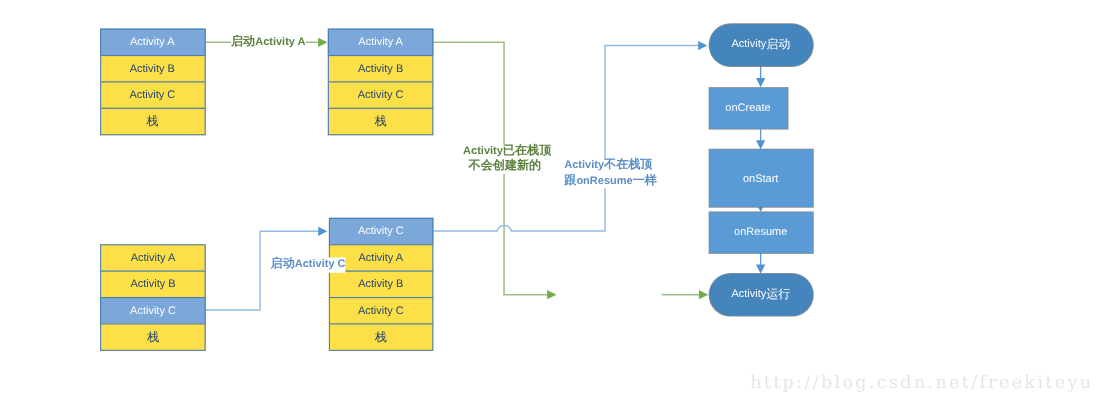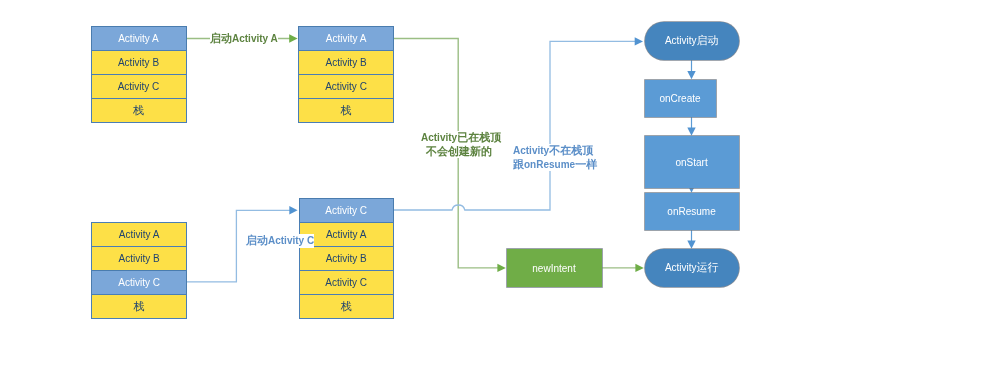--- a/index.html
+++ b/index.html
@@ -156,33 +156,33 @@
     <span>onStart</span>
   </div>
   <div class="shape rect" style="left:644.5px;top:193px;width:94.1px;height:37px;">
     <span>onResume</span>
   </div>
   <div class="shape oval" style="left:644.5px;top:249px;width:94.5px;height:37.5px;">
     <span>Activity</span>
       <span class="cjk">运行</span>
   </div>
 
-  <div class="shape green" style="left:506.5px;top:249px;width:95px;height:38px;">
-    <span>newIntent</span>
-  </div>
 
   <div class="label green" style="left:210px;top:31.5px;">
     <span class="cjk">启动</span><span>Activity A</span>
   </div>
   <div class="label blue" style="left:206px;top:234px;margin-left:40px;">
     <span class="cjk">启动</span><span>Activity C</span>
   </div>
   <div class="label green" style="left:421px;top:131px;width:76px;">
     <span>Activity</span><span class="cjk">已在栈顶</span><br>
     <span class="cjk">不会创建新的</span>
   </div>
   <div class="label blue" style="left:513px;top:144px;width:76px;">
     <span>Activity</span><span class="cjk">不在栈顶</span><br>
     <span class="cjk">跟</span><span>onResume</span><span class="cjk">一样</span>
   </div>
 
+  <div class="watermark" style="left:682px;top:338px;">
+    <span>http://blog.csdn.net/freekiteyu</span>
+  </div>
 
 </div>
 
 </body></html>

